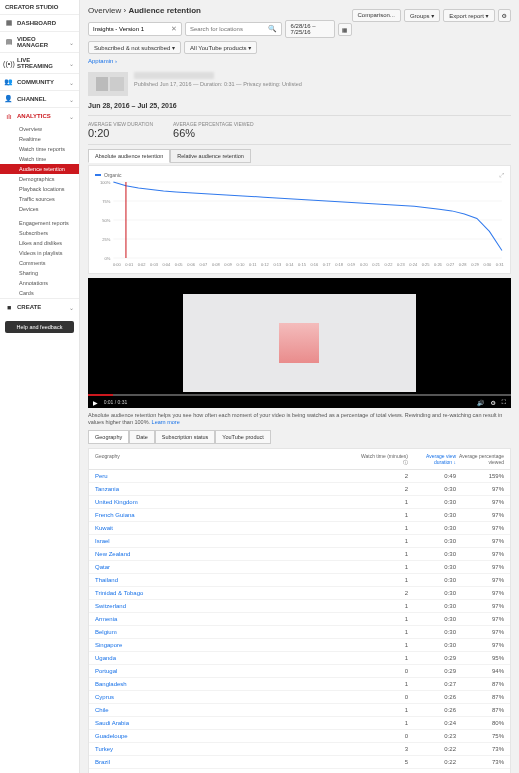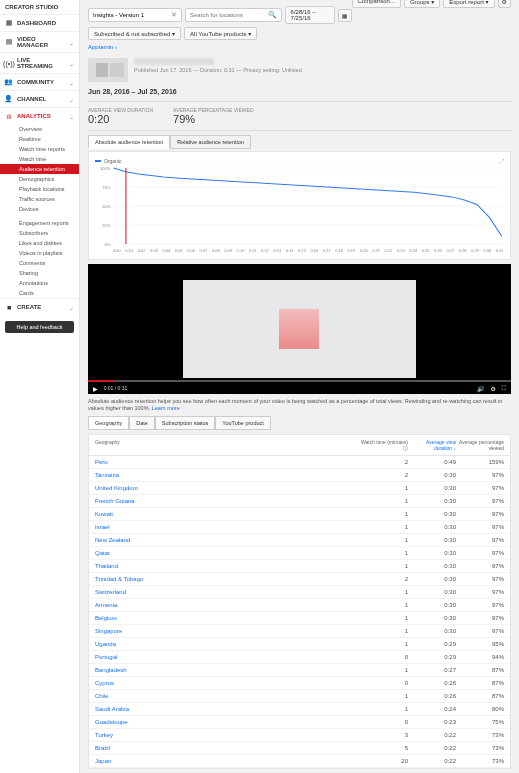--- a/index.html
+++ b/index.html
@@ -145,20 +145,24 @@
     <div class="side-group">
       <span class="side-icon">■</span>
       <span class="label">CREATE</span>
       <span class="chev">⌄</span>
     </div>
 
     <div class="help-btn">Help and feedback</div>
   </aside>
 
   <main class="main">
+    <div class="breadcrumb">
+      <span>Overview</span> ›
+      <span class="strong">Audience retention</span>
+    </div>
     <div class="top-buttons">
       <div class="btn">Comparison...</div>
       <div class="btn">Groups ▾</div>
       <div class="btn">Export report ▾</div>
       <div class="btn icon-only"><span>⚙</span></div>
     </div>
 
     <div class="filter-row">
       <div class="search-box">
         <input value="Insights - Version 1" style="">
@@ -186,21 +190,21 @@
     </div>
     <div class="date-range-main">Jun 28, 2016 – Jul 25, 2016</div>
 
     <div class="stats-row">
       <div class="stat">
         <div class="label">AVERAGE VIEW DURATION</div>
         <div class="val">0:20</div>
       </div>
       <div class="stat">
         <div class="label">AVERAGE PERCENTAGE VIEWED</div>
-        <div class="val">79%</div>
+        <div class="val">66%</div>
       </div>
     </div>
 
     <div class="tabs">
       <div class="tab active">Absolute audience retention</div>
       <div class="tab">Relative audience retention</div>
     </div>
 
     <div class="chart-card">
       <span class="chart-maxicon">⤢</span>

